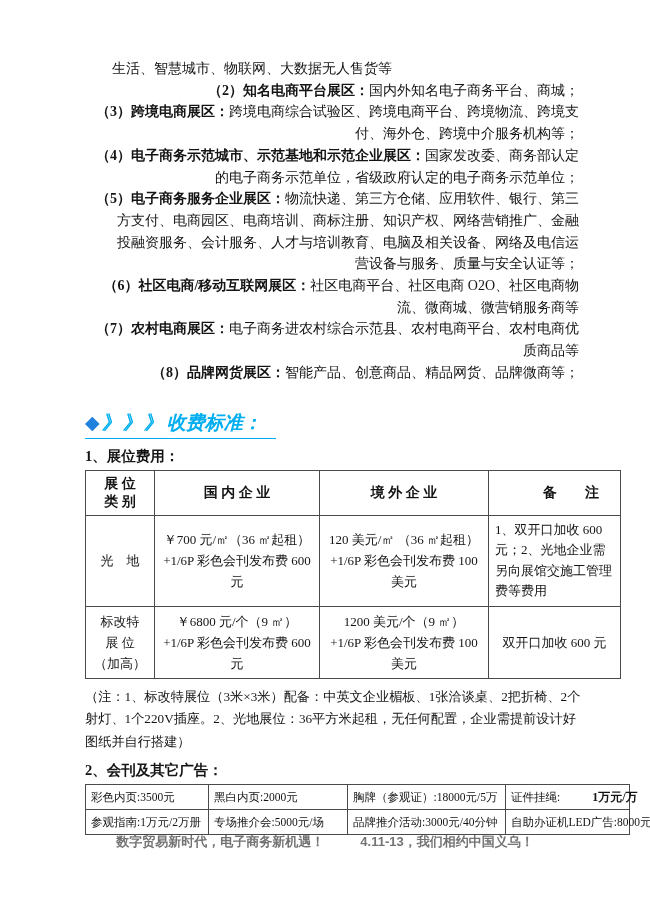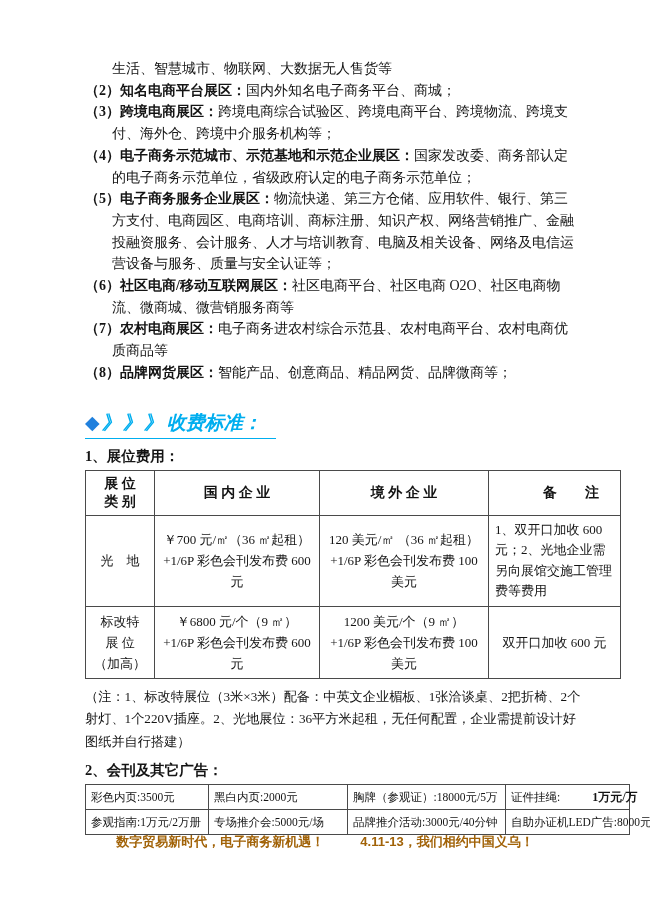--- a/index.html
+++ b/index.html
@@ -6,21 +6,21 @@
   body {
     width:650px; height:918px; background:#ffffff; position:relative;
     font-family:"Liberation Serif","DejaVu Serif",serif; color:#141414;
     overflow:hidden;
   }
   .doc { position:absolute; left:85px; top:58px; width:494px; }
 
   
   .intro p { margin:0; font-size:14px; line-height:21.7px; }
   .intro .cont { padding-left:27px; }
-  .intro .item { padding-left:27px; text-indent:-27px; }
+  .intro .item { padding-left:27px; text-indent:-27px;text-align:right; }
   .intro b { font-weight:bold; }
 
   
   .fee-heading {
     margin:26px 0 6px 0; font-size:19px; font-weight:bold;
     font-family:"Liberation Sans","DejaVu Sans",sans-serif;
     font-style:italic;
   }
   .fee-heading .inner {
     display:inline-block; color:#00AEEF;
@@ -55,21 +55,21 @@
     padding:5px 5px; white-space:nowrap; vertical-align:middle;
   }
   .ads .a1 { width:112px; } .ads .a2 { width:128px; }
   .ads .a3 { width:147px; } .ads .a4 { width:113px; }
   .ads b { font-weight:bold; font-size:12px;margin-left:32px; }
 
   
   .footer {
     position:absolute; top:833px; left:0; width:650px; text-align:center;
     font-family:"Liberation Sans","DejaVu Sans",sans-serif;
-    font-weight:bold; font-size:13px; color:#a16207;
+    font-weight:bold; font-size:13px; color:#737373;
   }
   .footer .part2 { margin-left:36px; }
 </style>
 </head>
 <body>
 
 <div class="doc">
 
   <div class="intro">
     <p class="cont"><span>生活、智慧城市、物联网、大数据无人售货等</span></p>

